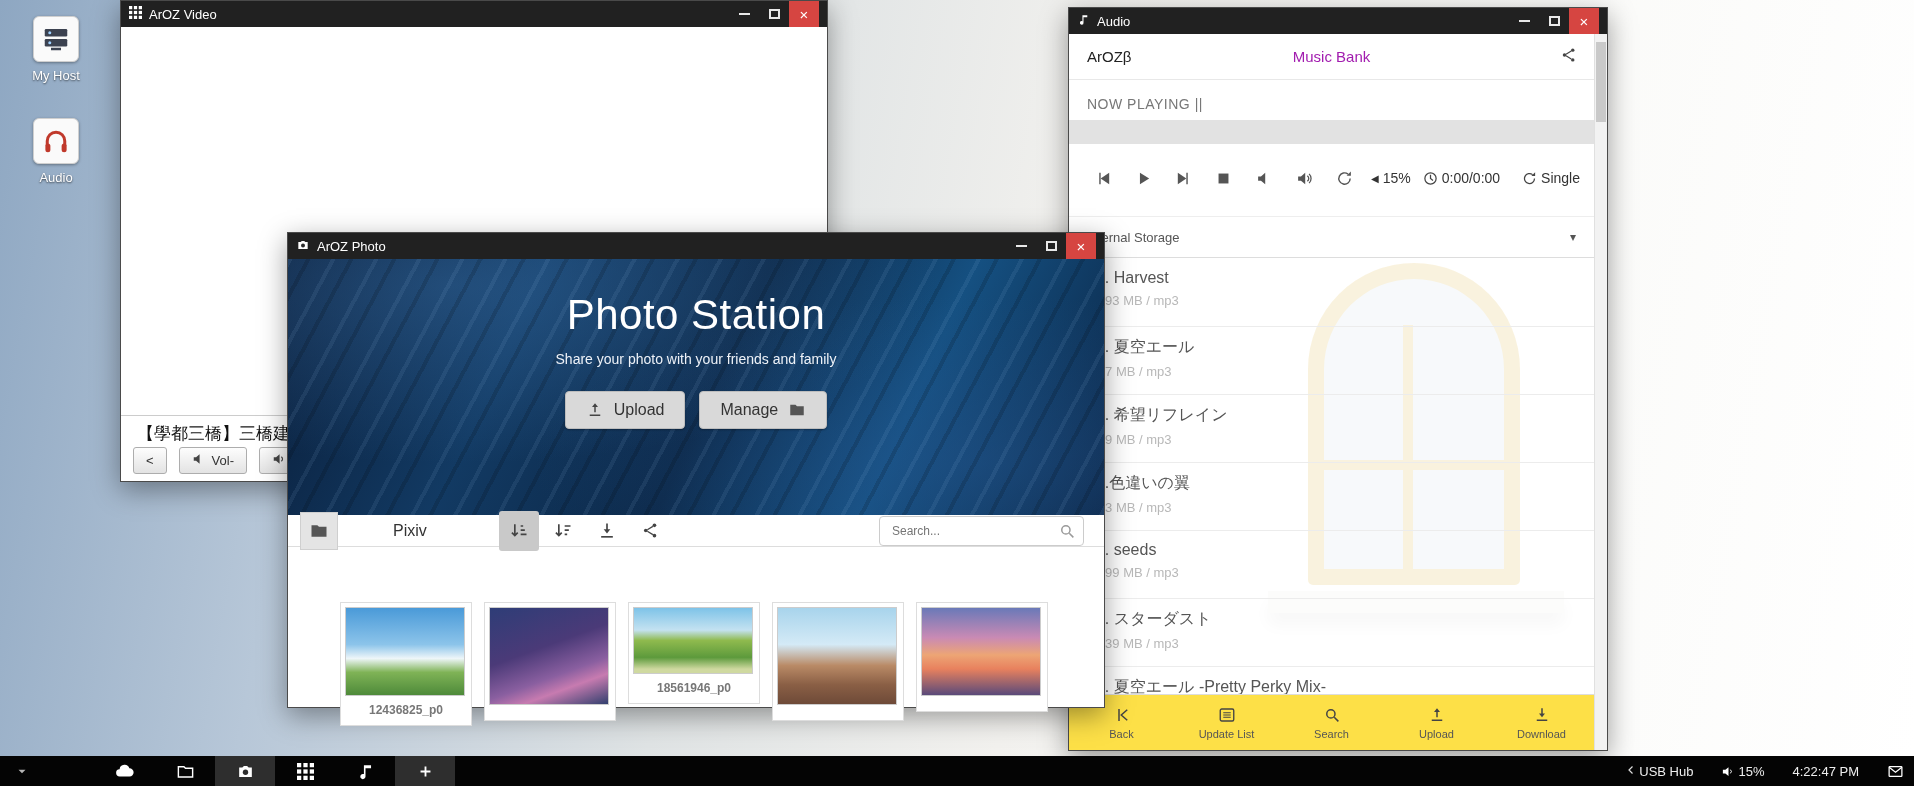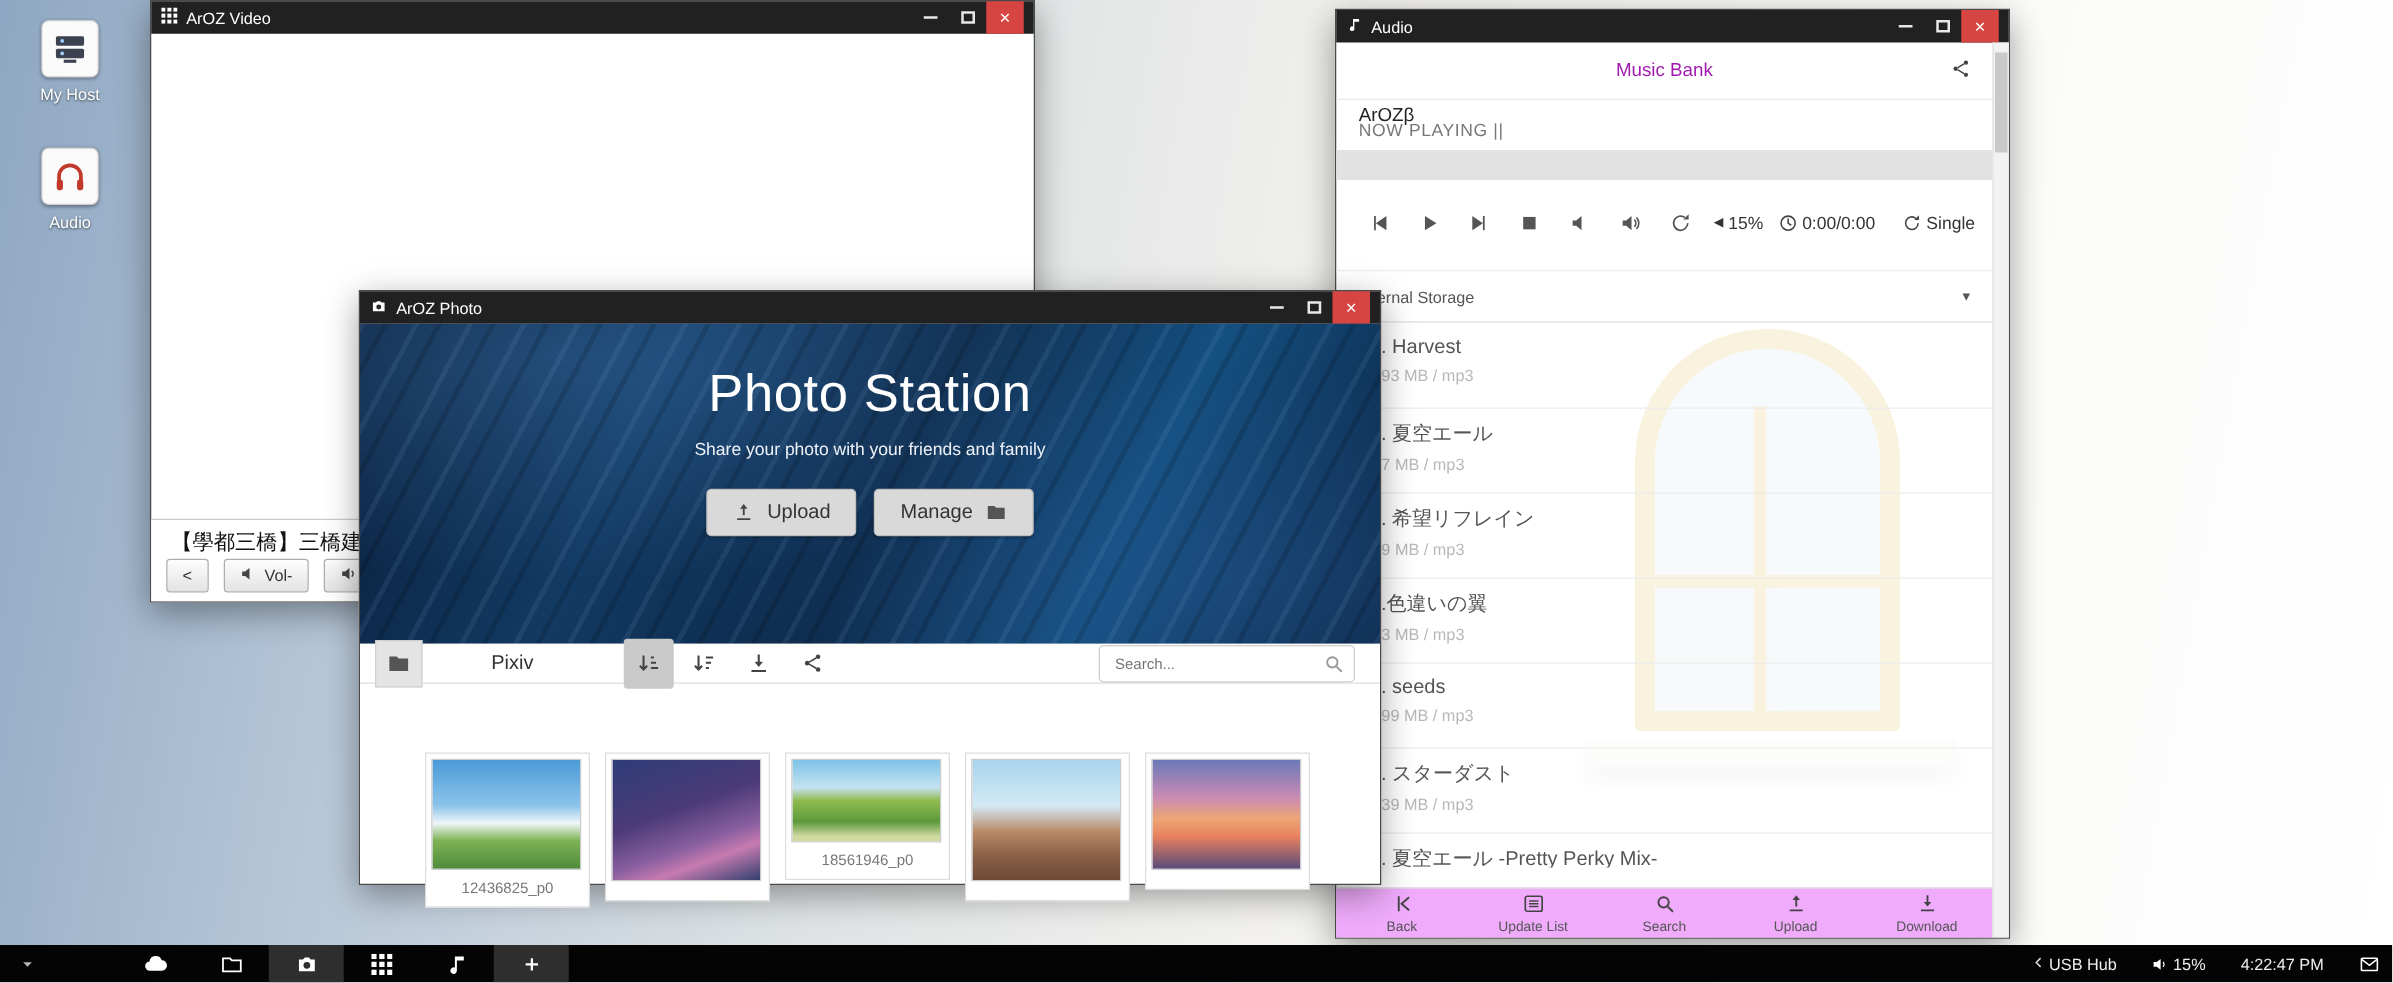--- a/index.html
+++ b/index.html
@@ -70,33 +70,33 @@
     display:flex;align-items:center;padding:0 12px;}
   .tool-folder{width:38px;height:38px;background:#e4e4e4;border:1px solid #cfcfcf;display:flex;align-items:center;justify-content:center;cursor:pointer;}
   .pixiv-label{margin-left:55px;font-size:16px;color:#333;}
   .tool-group{margin-left:72px;display:flex;gap:4px;}
   .tool-btn{width:40px;height:40px;display:flex;align-items:center;justify-content:center;border-radius:3px;cursor:pointer;}
   .tool-btn.active{background:#c9c9c9;}
   .search-wrap{margin-left:auto;margin-right:8px;position:relative;width:205px;}
   .search-wrap input{width:100%;height:30px;border:1px solid #ccc;border-radius:4px;padding:0 34px 0 12px;
     font-size:12px;color:#ec4899;font-family:"Liberation Sans",sans-serif;outline:none;background:#fff;}
   .search-wrap .sicon{position:absolute;right:8px;top:6px;}
-  .pcard{position:absolute;top:369px;width:132px;background:#fff;border:1px solid #ddd;padding:4px;cursor:pointer;}
+  .pcard{position:absolute;top:369px;width:132px;background:#fff;border:1px solid #ddd;padding:4px;cursor:pointer;font-weight:bold;}
   .pimg{width:120px;border:1px solid #ccc;}
   .pcap{text-align:center;font-size:12px;color:#777;padding:7px 0 4px;white-space:nowrap;}
   .pimg1{height:89px;background:linear-gradient(180deg,#4a9ad8 0%,#8cc4ea 42%,#eef6f9 58%,#7fb356 74%,#4e8a3a 100%);}
   .pimg2{height:98px;background:linear-gradient(160deg,#2e3d77 0%,#4b3a78 42%,#8a5fa0 66%,#c77bb0 78%,#32406e 100%);}
   .pimg3{height:67px;background:linear-gradient(180deg,#7ec3e8 0%,#c4e2f1 34%,#8fba4e 50%,#5d9a3c 76%,#cfd9a0 94%);}
   .pimg4{height:98px;background:linear-gradient(180deg,#a8d4ec 0%,#d4eaf6 38%,#b98a66 60%,#8a5f45 80%,#6e4a38 100%);}
   .pimg5{height:89px;background:linear-gradient(180deg,#6a79b8 0%,#c98ab4 34%,#eda575 54%,#e8815e 70%,#5a4a7a 100%);}
 
   
   .win-audio{left:1068px;top:7px;width:540px;height:744px;z-index:20;}
   .aud-header{position:absolute;top:26px;left:0;right:13px;height:46px;border-bottom:1px solid #e8e8e8;}
-  .aud-brand{position:absolute;left:18px;top:14px;font-size:15px;color:#222;cursor:pointer;margin-top:36px;}
+  .aud-brand{position:absolute;left:18px;top:14px;font-size:15px;color:#222;cursor:pointer;}
   .aud-center-title{position:absolute;left:0;right:0;top:14px;text-align:center;font-size:15px;color:#a21caf;}
   .aud-share{position:absolute;right:16px;top:12px;cursor:pointer;}
   .now-playing{position:absolute;top:88px;left:18px;font-size:14px;color:#777;letter-spacing:.5px;}
   .seek-bar{position:absolute;top:112px;left:0;right:13px;height:24px;background:#e2e2e2;cursor:pointer;}
   .controls{position:absolute;top:148px;left:0;right:13px;height:44px;display:flex;align-items:center;padding:0 14px;}
   .pc-btn{width:41px;height:36px;display:flex;align-items:center;justify-content:center;cursor:pointer;}
   .ctl-text{font-size:14px;color:#333;display:flex;align-items:center;gap:4px;white-space:nowrap;}
   .ctl-vol{margin-left:6px;}
   .ctl-time{margin-left:12px;}
   .ctl-mode{margin-left:22px;}
@@ -108,21 +108,21 @@
   .watermark{position:absolute;right:14px;top:-4px;width:330px;height:430px;opacity:.5;pointer-events:none;}
   .wm-frame{position:absolute;left:58px;top:8px;width:212px;height:322px;border:16px solid #ecd28a;
     border-radius:130px 130px 6px 6px;background:#e3edf4;}
   .wm-bar-h{position:absolute;left:74px;top:205px;width:180px;height:10px;background:#ecd28a;}
   .wm-bar-v{position:absolute;left:153px;top:70px;width:10px;height:250px;background:#ecd28a;}
   .wm-sill{position:absolute;left:18px;top:336px;width:296px;height:22px;background:#f6f6f2;box-shadow:0 12px 18px rgba(0,0,0,.12);}
   .watermark::after{content:"";position:absolute;inset:0;background:rgba(255,255,255,.45);}
   .track{position:relative;height:68px;border-bottom:1px solid #ececec;padding:10px 0 0 18px;cursor:pointer;}
   .track-name{font-size:16px;color:#555;white-space:nowrap;}
   .track-meta{font-size:13px;color:#b8b8b8;margin-top:6px;}
-  .aud-footer{position:absolute;left:0;right:13px;bottom:0;height:40px;background:#f0abfc;border-top:1px solid #ddd;display:flex;}
+  .aud-footer{position:absolute;left:0;right:13px;bottom:0;height:56px;background:#fde047;border-top:1px solid #ddd;display:flex;}
   .f-item{flex:1;display:flex;flex-direction:column;align-items:center;justify-content:center;gap:4px;
     font-size:11px;color:#555;cursor:pointer;}
   .win-scrollbar{position:absolute;top:26px;right:0;width:13px;bottom:0;background:#f2f2f2;border-left:1px solid #e0e0e0;}
   .win-thumb{position:absolute;top:8px;left:1px;width:10px;height:80px;background:#c9c9c9;cursor:pointer;}
 
   
   .taskbar{position:absolute;left:0;right:0;bottom:0;height:30px;background:#040404;z-index:60;}
   .tb-caret{position:absolute;left:0;top:0;width:44px;height:100%;display:flex;align-items:center;justify-content:center;cursor:pointer;}
   .tb-apps{position:absolute;left:95px;top:0;height:100%;display:flex;}
   .tb-app{width:60px;height:100%;display:flex;align-items:center;justify-content:center;cursor:pointer;}

